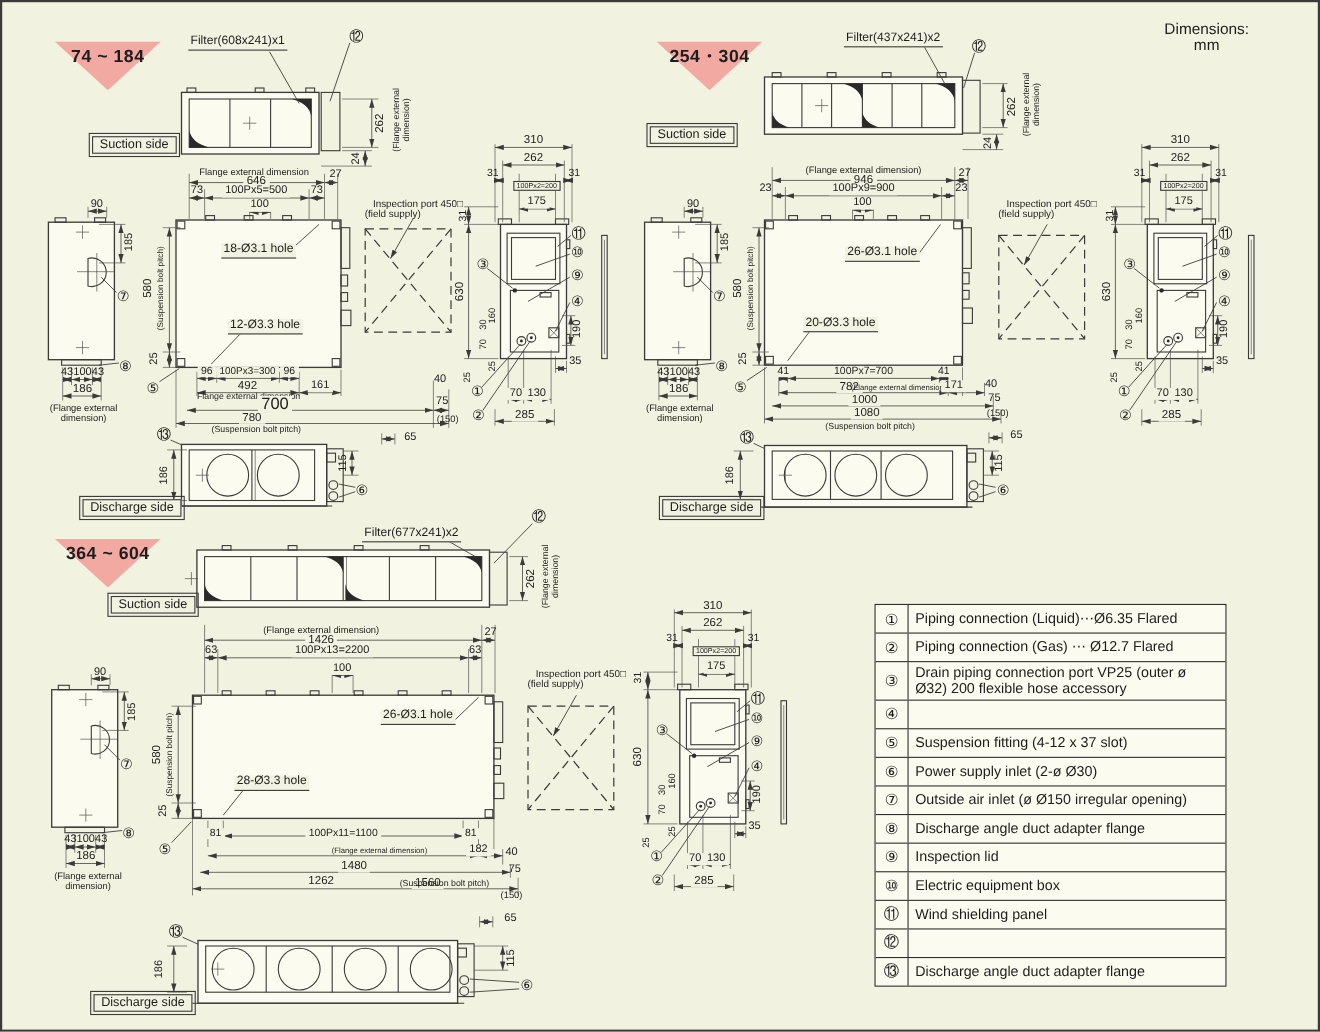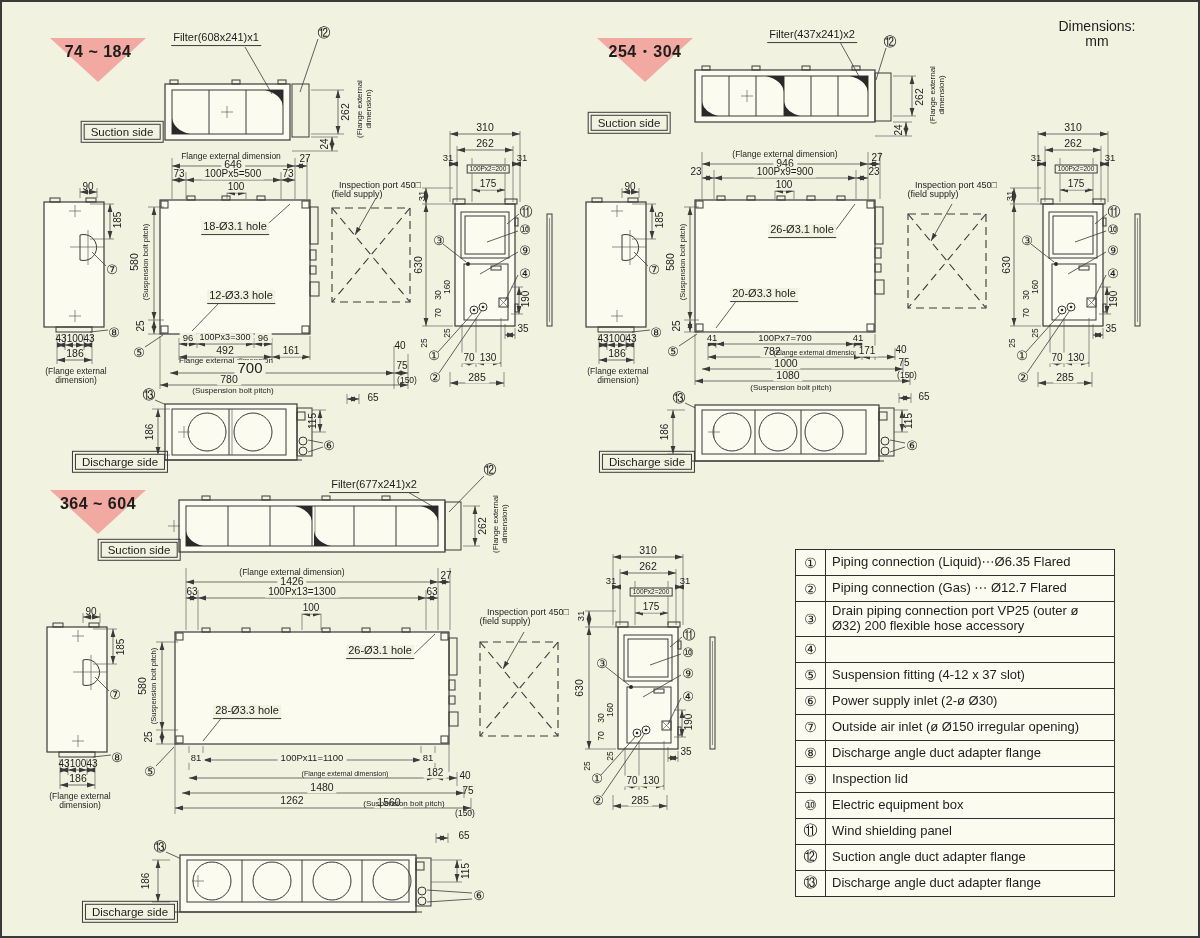--- a/index.html
+++ b/index.html
@@ -615,21 +615,21 @@
       <span class="lbl und" style="left: 372px; top: 484px;">Filter(677x241)x2</span>
       <span class="lbl" style="left: 488px; top: 468px; font-size: 13px;">⑫</span>
       <span class="lbl boxed" style="left: 137px; top: 548px;">Suction side</span>
       <span class="lbl rot" style="left: 481px; top: 524px; font-size: 10.5px;">262</span>
       <span class="lbl rot" style="left: 499px; top: 522px; font-size: 8px;">(Flange external
 dimension)</span>
       <span class="lbl" style="left: 290px; top: 571px; font-size: 8.5px;">(Flange external dimension)</span>
       <span class="lbl obg" style="left: 290px; top: 580px; font-size: 10.5px;">1426</span>
       <span class="lbl" style="left: 444px; top: 574px; font-size: 10px;">27</span>
       <span class="lbl" style="left: 190px; top: 590px; font-size: 10px;">63</span>
-      <span class="lbl obg" style="left: 300px; top: 590px; font-size: 10px;">100Px13=1300</span>
+      <span class="lbl obg" style="left: 300px; top: 590px; font-size: 10px;">100Px13=2200</span>
       <span class="lbl" style="left: 430px; top: 590px; font-size: 10px;">63</span>
       <span class="lbl obg" style="left: 309px; top: 606px; font-size: 10px;">100</span>
       <span class="lbl" style="left: 89px; top: 610px; font-size: 10px;">90</span>
       <span class="lbl rot" style="left: 119px; top: 645px; font-size: 10px;">185</span>
       <span class="lbl" style="left: 113px; top: 693px; font-size: 13px;">⑦</span>
       <span class="lbl" style="left: 115px; top: 756px; font-size: 13px;">⑧</span>
       <span class="lbl" style="left: 62px; top: 762px; font-size: 10px;">43</span>
       <span class="lbl" style="left: 76px; top: 762px; font-size: 10px;">100</span>
       <span class="lbl" style="left: 90px; top: 762px; font-size: 10px;">43</span>
       <span class="lbl" style="left: 76px; top: 777px; font-size: 10.5px;">186</span>
@@ -728,20 +728,19 @@
       <div class="leg-row">
         <div class="leg-num">⑩</div>
         <div class="leg-text">Electric equipment box</div>
       </div>
       <div class="leg-row">
         <div class="leg-num">⑪</div>
         <div class="leg-text">Wind shielding panel</div>
       </div>
       <div class="leg-row">
         <div class="leg-num">⑫</div>
-        <div class="leg-text">Suction angle duct adapter flange</div>
       </div>
       <div class="leg-row">
         <div class="leg-num">⑬</div>
         <div class="leg-text">Discharge angle duct adapter flange</div>
       </div>
     </div>
 </div>
 
 </body></html>

